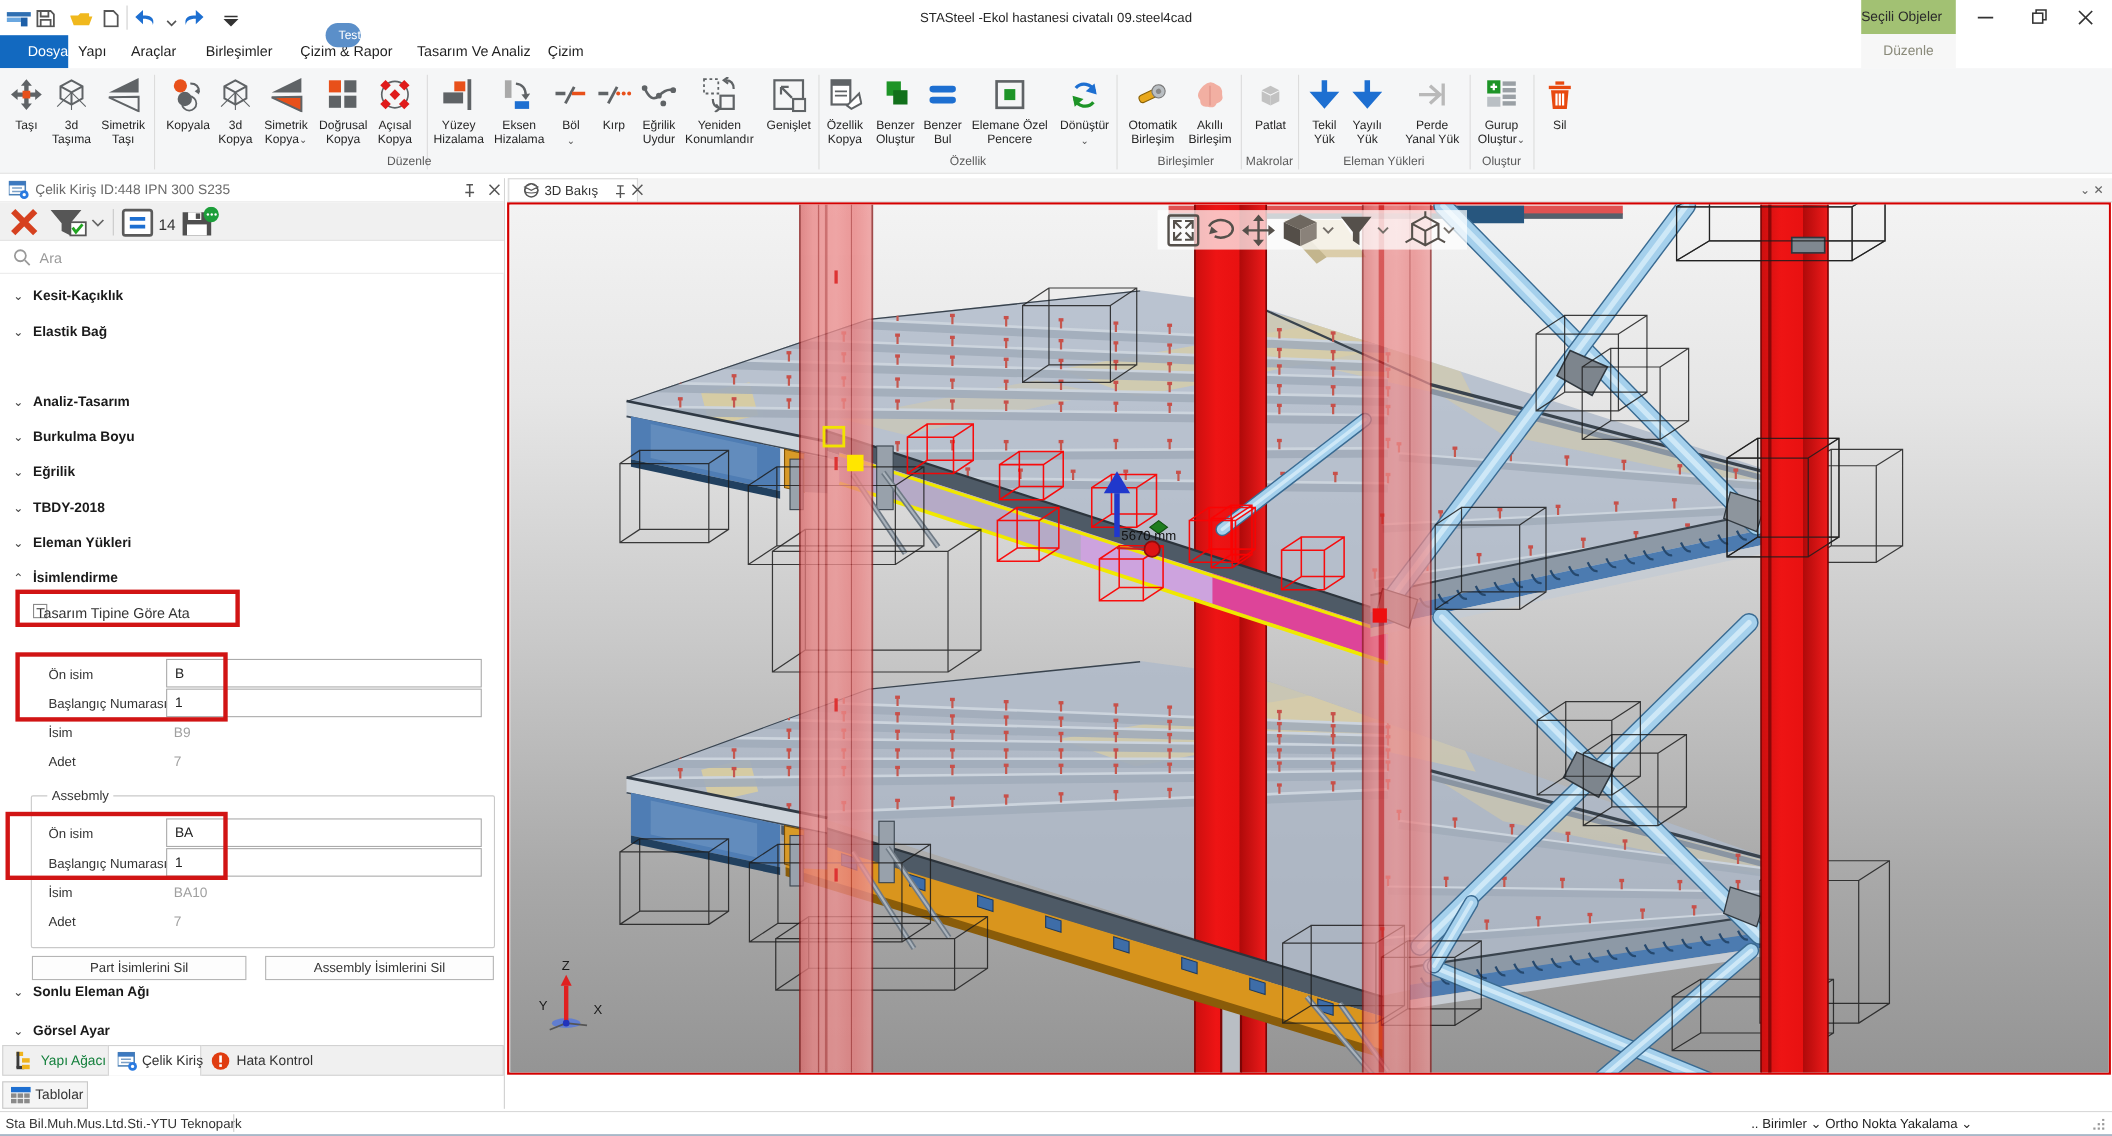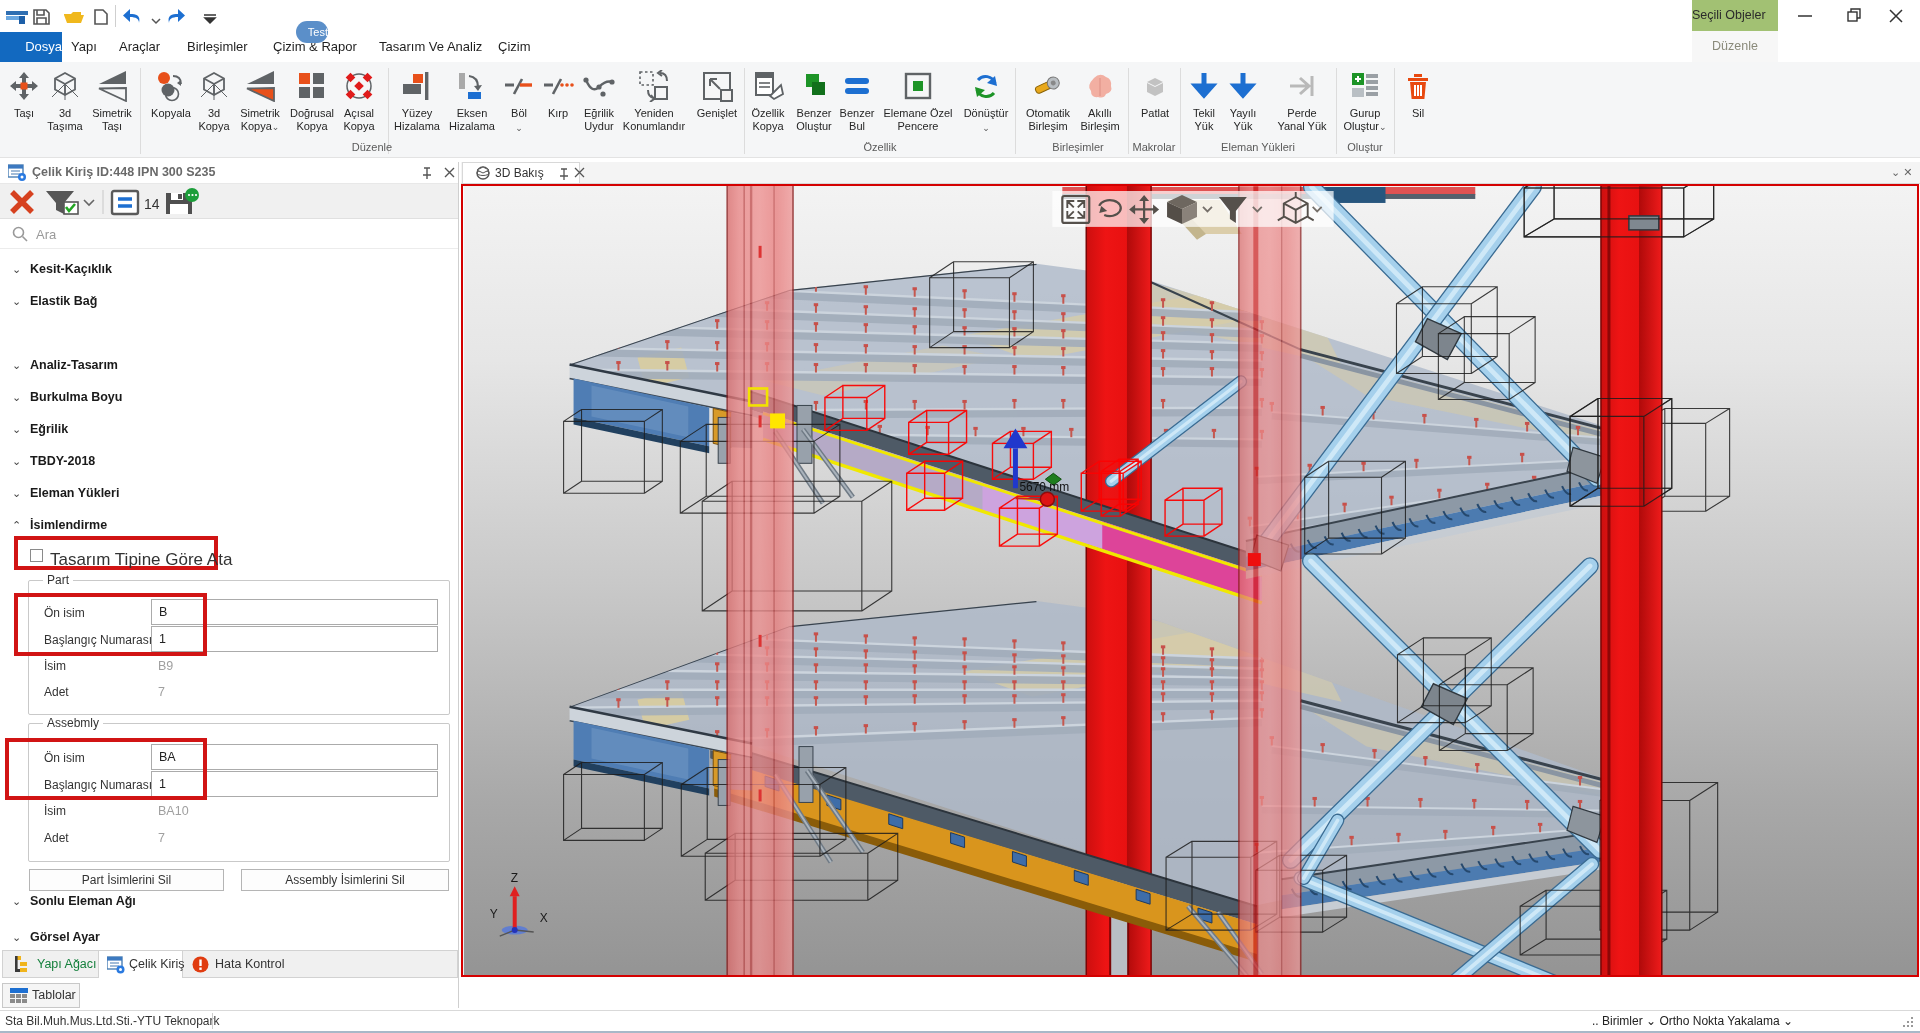--- a/index.html
+++ b/index.html
@@ -9,21 +9,21 @@
 #rtabs .tab{position:absolute;top:0;height:30px;line-height:30px}
 #dosya{position:absolute;left:0;top:0;width:62px;height:30px;background:#1269c0;color:#fff;text-align:right;line-height:30px}
 #ribbon{position:absolute;left:0;top:62px;width:1920px;height:96px;background:#f5f6f7;border-bottom:1px solid #e3e3e3}
 .rbtn{position:absolute;top:4px;height:74px;text-align:center;color:#262626}
 .rlab{font-size:11px;line-height:13px;margin-top:1px}
 .chv{font-size:9px;color:#555}
 .rsep{position:absolute;top:6px;height:86px;width:1px;background:#dcdcdc}
 .glab{position:absolute;top:79px;width:140px;text-align:center;font-size:11px;color:#5a5a5a}
 #panel{position:absolute;left:0;top:162px;width:459px;height:846px;background:#fff;border-right:1px solid #cfcfcf}
 #ptitle{position:absolute;left:0;top:0;width:100%;height:22px;background:#fff;border-bottom:1px solid #e8e8e8}
-#ptitle .tx{position:absolute;left:32px;top:3px;font-size:12.5px;font-weight:bold;color:#6a6a6a}
+#ptitle .tx{position:absolute;left:32px;top:3px;font-size:12.5px;font-weight:normal;color:#6a6a6a}
 #ptool{position:absolute;left:0;top:22px;width:100%;height:35px;background:#f0f0f0;border-bottom:1px solid #e0e0e0}
 #psearch{position:absolute;left:0;top:57px;width:100%;height:30px;background:#fff;border-bottom:1px solid #ececec}
 .sect{position:absolute;left:0;width:100%;height:24px;font-size:12.5px;font-weight:bold;color:#1a1a1a}
 .sch{display:inline-block;width:18px;margin-left:12px;font-size:11px;color:#444;font-weight:normal}
 .fset{position:absolute;border:1px solid #c9c9c9;border-radius:2px}
 .fleg{position:absolute;top:-8px;left:14px;background:#fff;padding:0 4px;font-size:12px;color:#333}
 .frow{position:absolute;left:44px;font-size:12px;color:#333}
 .fval{position:absolute;font-size:12.5px;color:#a0a0a0}
 .finp{position:absolute;left:151px;width:287px;height:26px;border:1px solid #ababab;background:#fff;font-size:12.5px;color:#222;padding-left:7px;line-height:24px}
 .redbox{position:absolute;border:4px solid #d11414}
@@ -51,20 +51,21 @@
   <g fill="#1d6fd1">
         <path d="M124,6 L124,1 L117,7.5 L124,14 L124,9 C130,9 133,11 133,15 C135,7 130,6 124,6 Z"></path>
       </g>
   <path d="M146,11 l4,4 l4,-4" fill="none" stroke="#555" stroke-width="1.5"></path>
   <g fill="#1d6fd1">
         <path d="M172,6 L172,1 L179,7.5 L172,14 L172,9 C166,9 163,11 163,15 C161,7 166,6 172,6 Z"></path>
       </g>
   <path d="M198,7 h12 m-11,3 l5,5 l5,-5 z" stroke="#333" fill="#333" stroke-width="1.5"></path>
  </svg>
  <div class="abs" style="left:115px;top:5px;width:1px;height:22px;background:#cfcfcf"></div>
+ <div class="t">STASteel -Ekol hastanesi civatalı 09.steel4cad</div>
  <svg class="abs" style="left:1790px;top:6px" width="125" height="20" viewBox="0 0 125 20">
   <line x1="8" y1="10" x2="22" y2="10" stroke="#333" stroke-width="1.5"></line>
   <g fill="none" stroke="#333" stroke-width="1.4">
         <rect x="58" y="6" width="9" height="9"></rect>
         <path d="M61,6 v-3 h9 v9 h-3"></path>
       </g>
   <path d="M100,4 l12,12 m0,-12 l-12,12" stroke="#333" stroke-width="1.5"></path>
  </svg>
 </div>
 
@@ -315,25 +316,22 @@
     <div class="sect" style="top:196px"><span class="sch">⌄</span>Analiz-Tasarım</div>
     <div class="sect" style="top:228px"><span class="sch">⌄</span>Burkulma Boyu</div>
     <div class="sect" style="top:260px"><span class="sch">⌄</span>Eğrilik</div>
     <div class="sect" style="top:292px"><span class="sch">⌄</span>TBDY-2018</div>
     <div class="sect" style="top:324px"><span class="sch">⌄</span>Eleman Yükleri</div>
     <div class="sect" style="top:356px"><span class="sch">⌃</span>İsimlendirme</div>
     <div class="sect" style="top:732px"><span class="sch">⌄</span>Sonlu Eleman Ağı</div>
     <div class="sect" style="top:768px"><span class="sch">⌄</span>Görsel Ayar</div>
  <div class="redbox" style="left:14px;top:374px;width:204px;height:34px"></div>
  <div class="abs" style="left:30px;top:387px;width:13px;height:13px;border:1px solid #8a8a8a;background:#fff"></div>
- <div class="abs" style="left:50px;top:388px;font-size:17px;color:#333">Tasarım Tipine Göre Ata</div>
-
- <div class="fset" style="left:28px;top:418px;width:422px;height:135px">
-      <div class="fleg">Part</div>
-    </div>
+ <div class="abs" style="left:33px;top:388px;font-size:13px;color:#333">Tasarım Tipine Göre Ata</div>
+
  <div class="frow" style="top:444px">Ön isim</div>
     <div class="finp" style="top:437px">B</div>
  <div class="frow" style="top:471px">Başlangıç Numarası</div>
     <div class="finp" style="top:464px">1</div>
  <div class="frow" style="top:497px">İsim</div>
     <div class="fval" style="left:158px;top:497px">B9</div>
  <div class="frow" style="top:523px">Adet</div>
     <div class="fval" style="left:158px;top:523px">7</div>
  <div class="redbox" style="left:14px;top:431px;width:193px;height:63px"></div>
 

